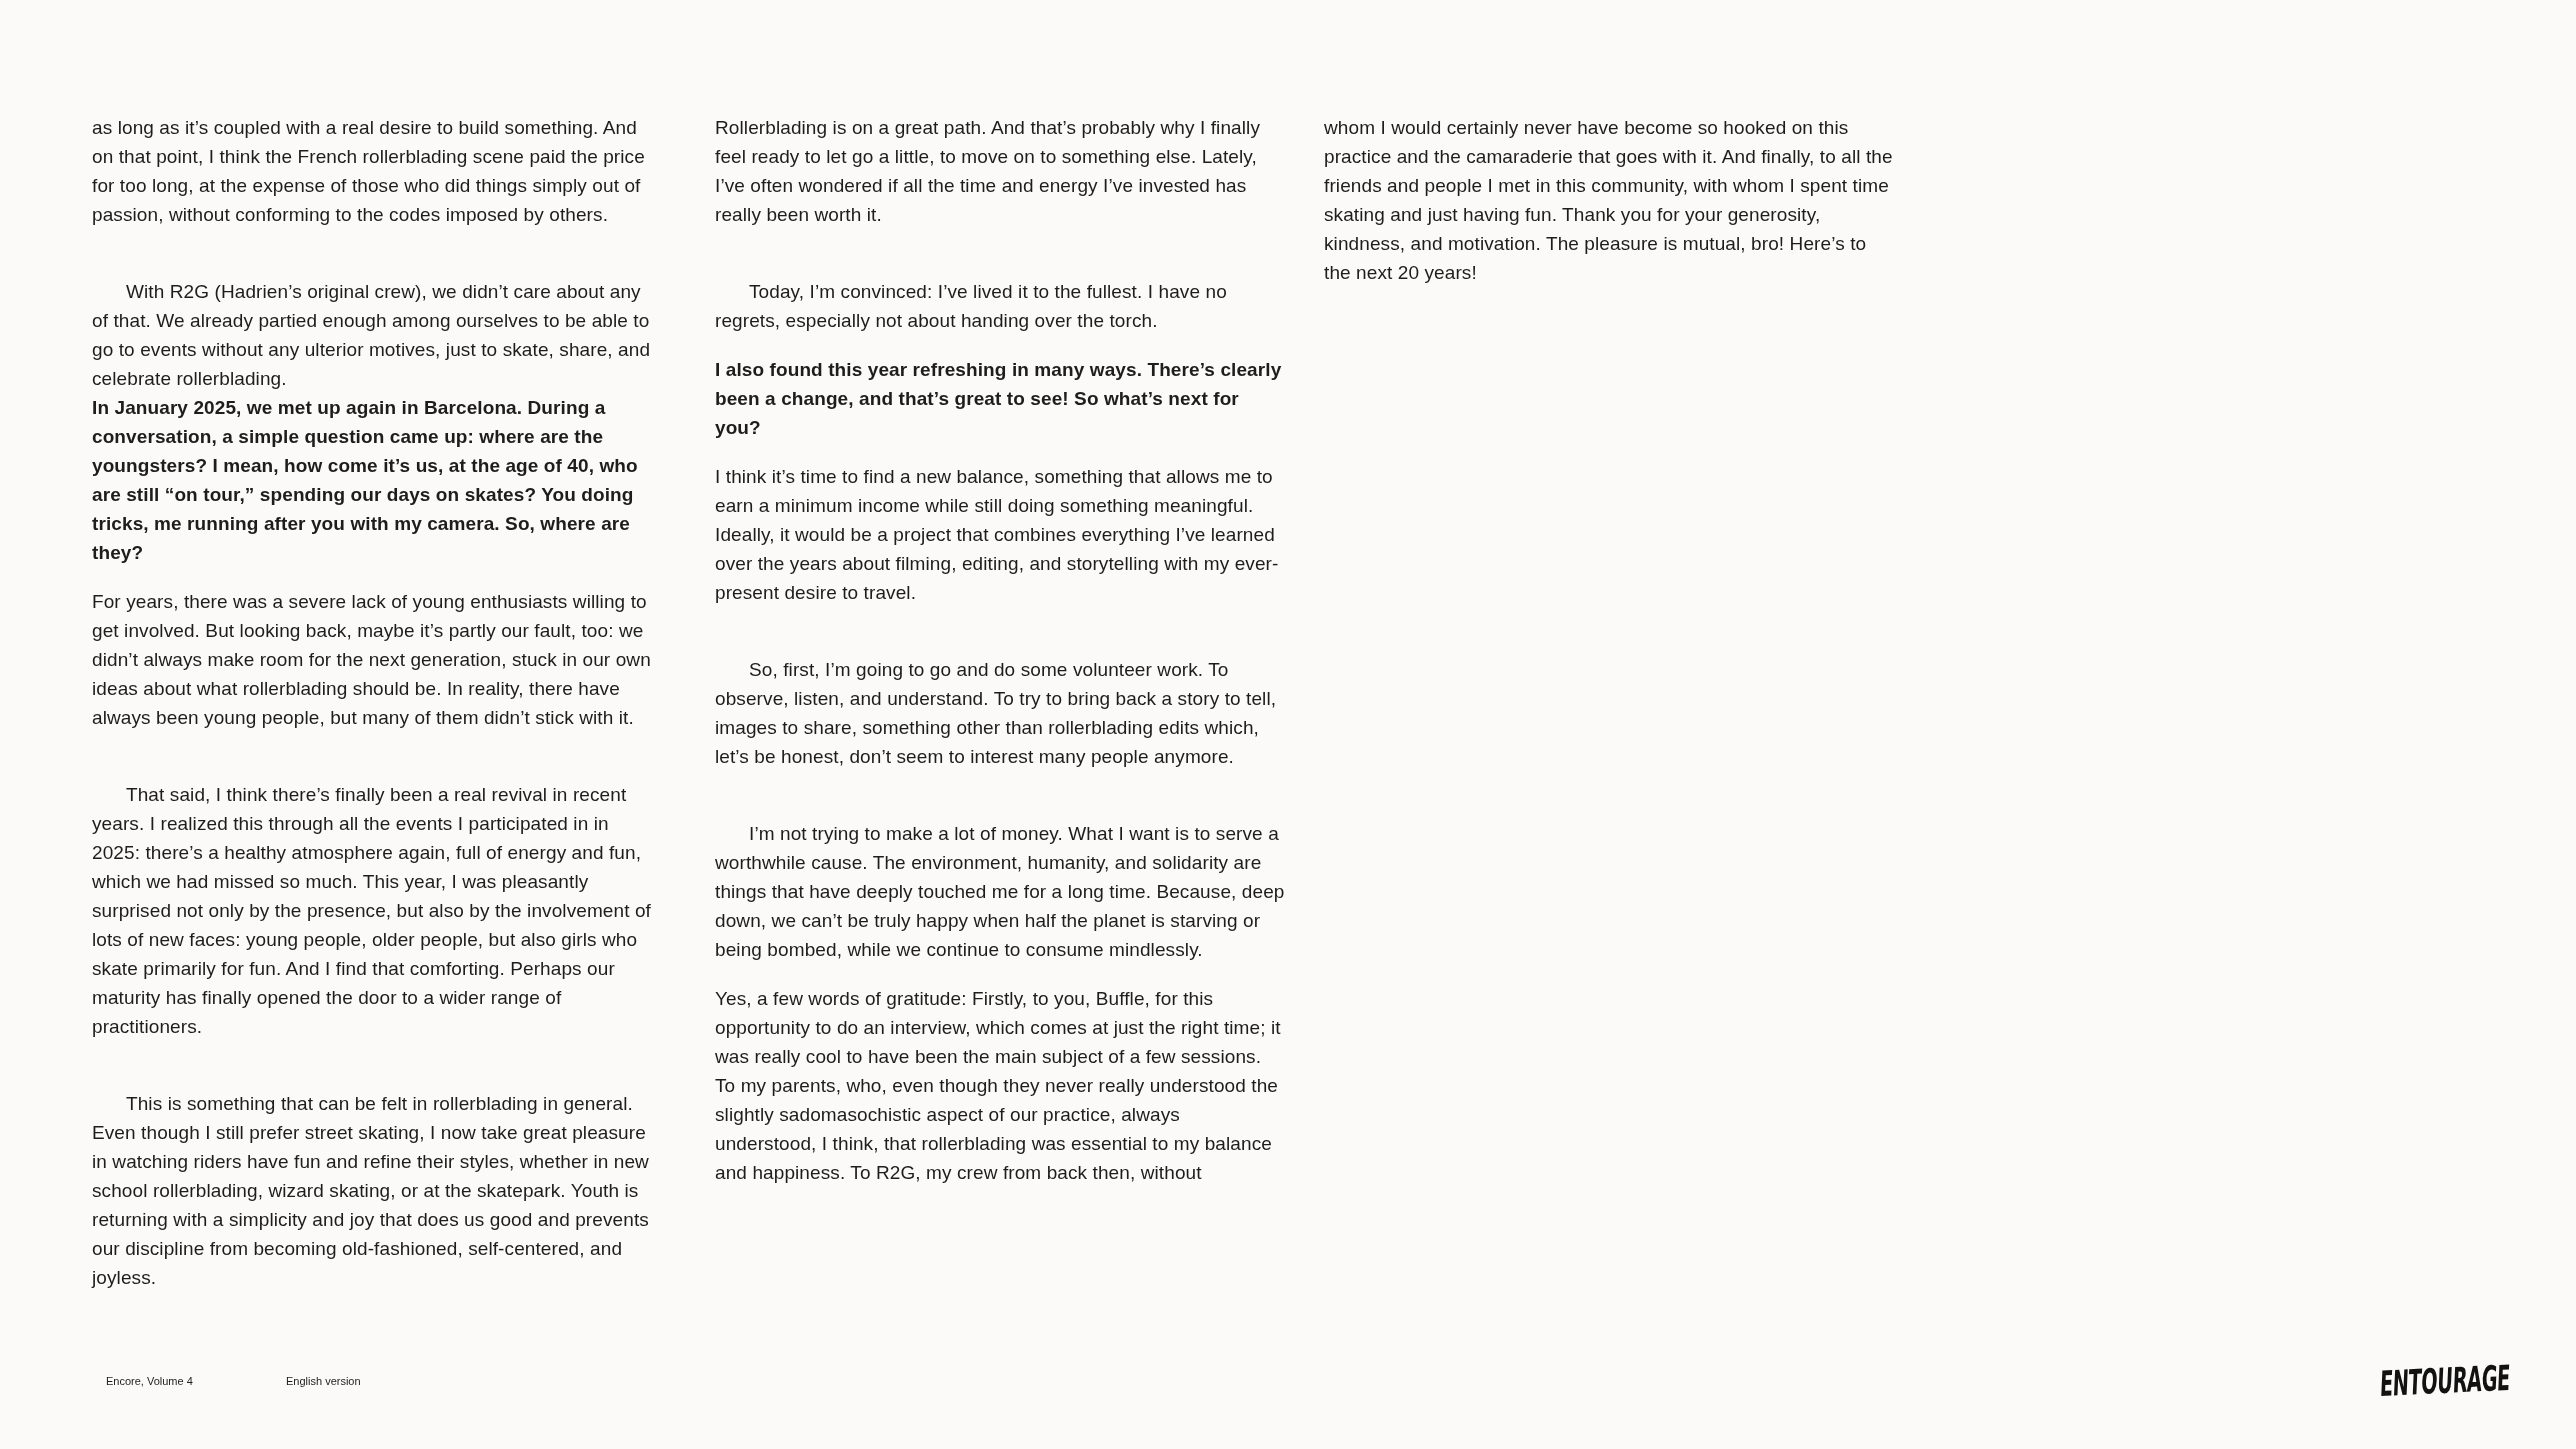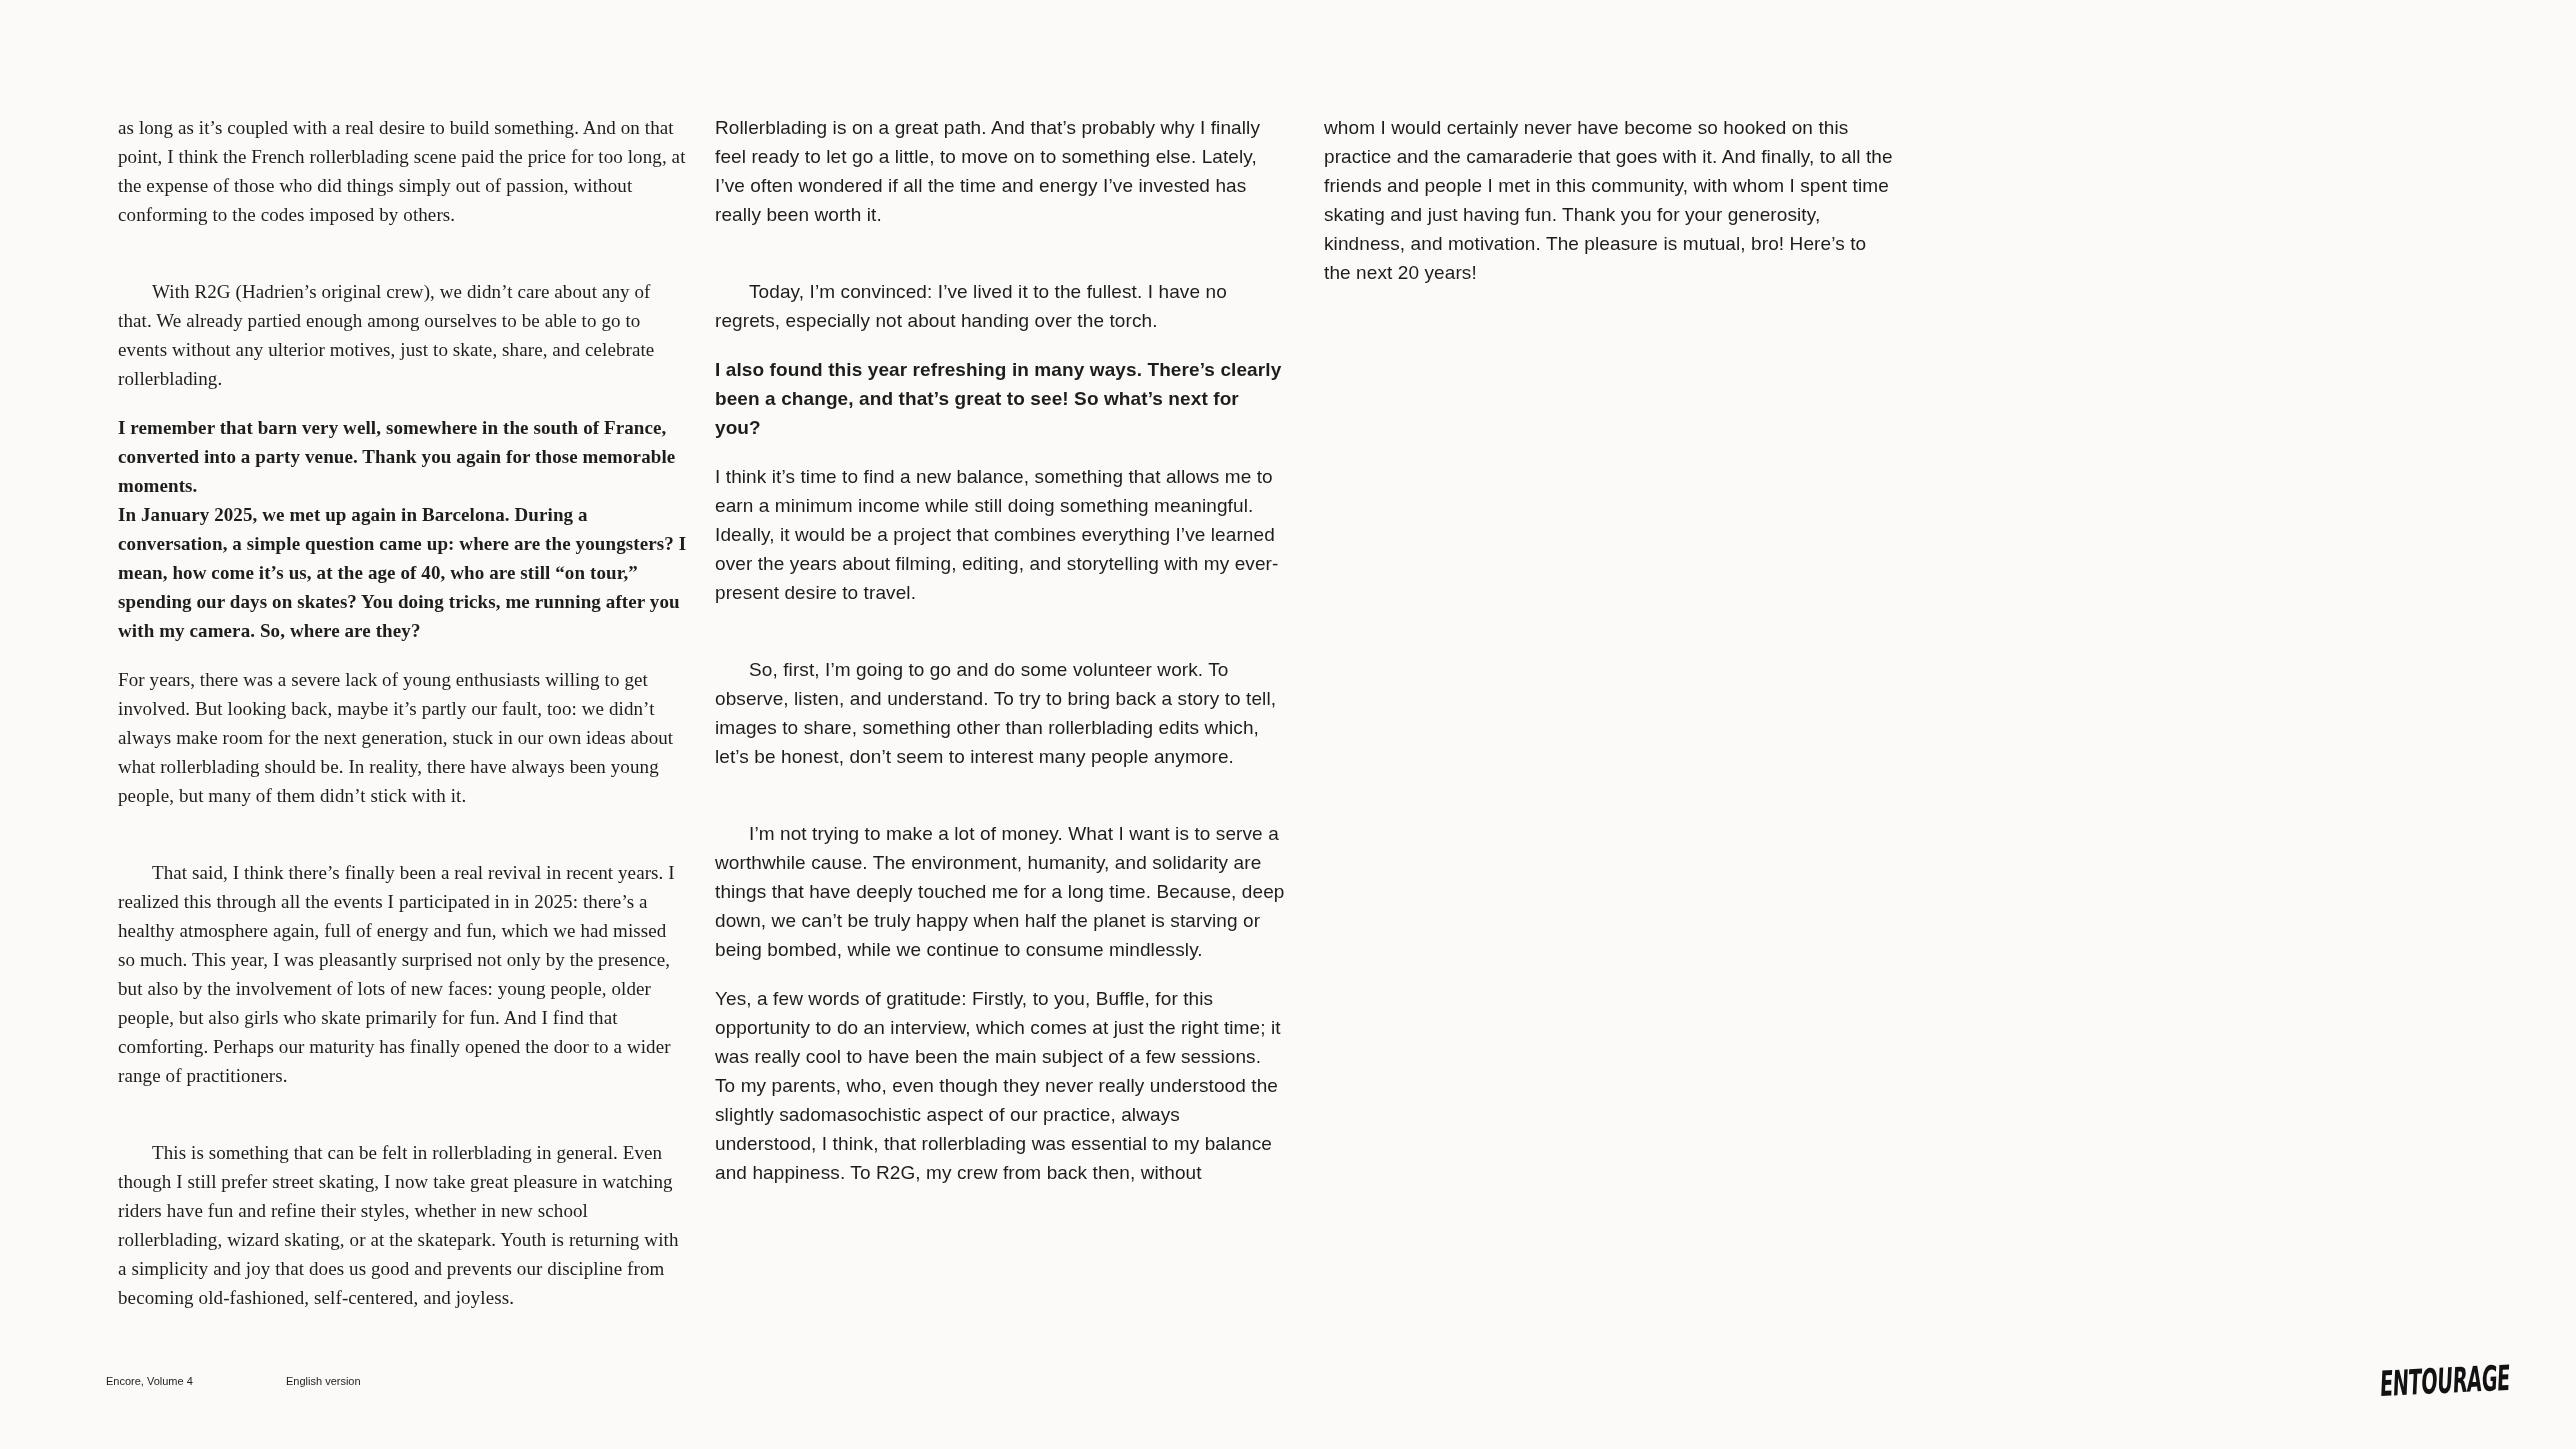--- a/index.html
+++ b/index.html
@@ -15,21 +15,21 @@
   }
   .column {
     position: absolute;
     top: 113px;
     width: 570px;
     font-size: 19px;
     line-height: 29px;
     text-align: left;
     letter-spacing: 0.1px;
   }
-  .col-0 { left: 118px; font-family: Liberation Serif, serif; }
+  .col-0 { left: 92px; }
   .col-1 { left: 715px; }
   .col-2 { left: 1324px; }
   .para { margin: 0; }
   .para.indent { text-indent: 34px; margin-top: 48px; }
   .para.gap { margin-top: 20px; }
   .para.bold { font-weight: 700; }
   .footer-item {
     position: absolute;
     top: 1371px;
     font-size: 11px;
@@ -54,21 +54,20 @@
   }
 </style>
 </head>
 <body>
 
 <div class="page" style="background: rgb(251, 250, 248); color: rgb(29, 29, 27);">
 
   <div class="column col-0">
       <p class="para">as long as it’s coupled with a real desire to build something. And on that point, I think the French rollerblading scene paid the price for too long, at the expense of those who did things simply out of passion, without conforming to the codes imposed by others.</p>
       <p class="para indent">With R2G (Hadrien’s original crew), we didn’t care about any of that. We already partied enough among ourselves to be able to go to events without any ulterior motives, just to skate, share, and celebrate rollerblading.</p>
-      <p class="para bold gap">I remember that barn very well, somewhere in the south of France, converted into a party venue. Thank you again for those memorable moments.</p>
       <p class="para bold">In January 2025, we met up again in Barcelona. During a conversation, a simple question came up: where are the youngsters? I mean, how come it’s us, at the age of 40, who are still “on tour,” spending our days on skates? You doing tricks, me running after you with my camera. So, where are they?</p>
       <p class="para gap">For years, there was a severe lack of young enthusiasts willing to get involved. But looking back, maybe it’s partly our fault, too: we didn’t always make room for the next generation, stuck in our own ideas about what rollerblading should be. In reality, there have always been young people, but many of them didn’t stick with it.</p>
       <p class="para indent">That said, I think there’s finally been a real revival in recent years. I realized this through all the events I participated in in 2025: there’s a healthy atmosphere again, full of energy and fun, which we had missed so much. This year, I was pleasantly surprised not only by the presence, but also by the involvement of lots of new faces: young people, older people, but also girls who skate primarily for fun. And I find that comforting. Perhaps our maturity has finally opened the door to a wider range of practitioners.</p>
       <p class="para indent">This is something that can be felt in rollerblading in general. Even though I still prefer street skating, I now take great pleasure in watching riders have fun and refine their styles, whether in new school rollerblading, wizard skating, or at the skatepark. Youth is returning with a simplicity and joy that does us good and prevents our discipline from becoming old-fashioned, self-centered, and joyless.</p>
     </div>
   <div class="column col-1">
       <p class="para">Rollerblading is on a great path. And that’s probably why I finally feel ready to let go a little, to move on to something else. Lately, I’ve often wondered if all the time and energy I’ve invested has really been worth it.</p>
       <p class="para indent">Today, I’m convinced: I’ve lived it to the fullest. I have no regrets, especially not about handing over the torch.</p>
       <p class="para bold gap">I also found this year refreshing in many ways. There’s clearly been a change, and that’s great to see! So what’s next for you?</p>
       <p class="para gap">I think it’s time to find a new balance, something that allows me to earn a minimum income while still doing something meaningful. Ideally, it would be a project that combines everything I’ve learned over the years about filming, editing, and storytelling with my ever-present desire to travel.</p>

